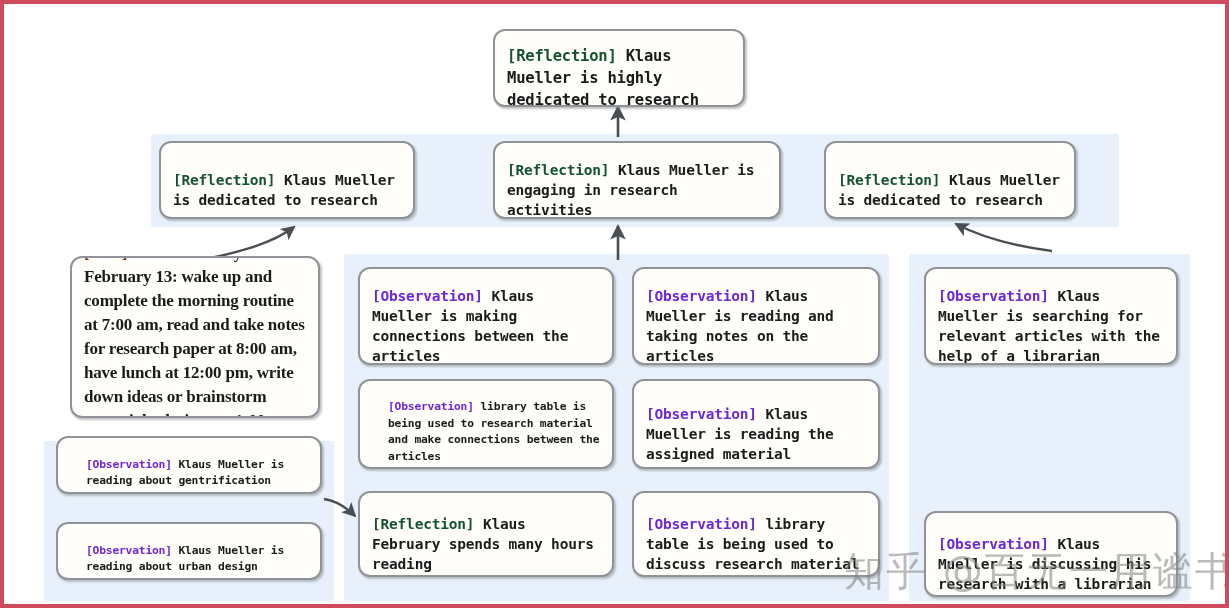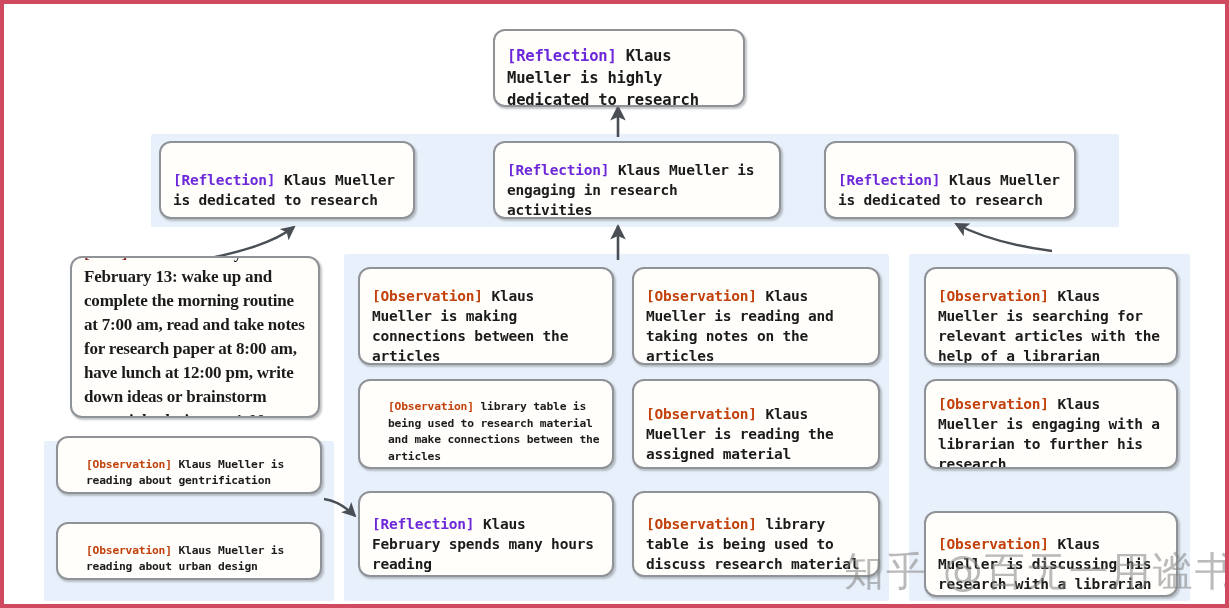--- a/index.html
+++ b/index.html
@@ -35,22 +35,22 @@
   }
   .node .txt {
     padding: 0 12px;
     font-family: "DejaVu Sans Mono", "Liberation Mono", monospace;
     font-weight: bold;
     color: #1b1b1b;
     line-height: 1.40;
     letter-spacing: -0.2px;
     white-space: pre-line;
   }
-  .tag-reflection { color: #6d28d9; }
-  .tag-observation { color: #c2410c; }
+  .tag-reflection { color: #14532d; }
+  .tag-observation { color: #6d28d9; }
   .tag-plan { color: #8d2b2b; }
 
   .fs15 .txt { font-size: 15.5px; }
   .fs14 .txt { font-size: 14.5px; }
   .fs12 .txt { font-size: 17px; line-height: 1.42; font-family: Liberation Serif, serif; }
   .fs11 .txt { font-size: 11.3px; line-height: 1.47; margin-left: 16px; }
 
   svg.arrows {
     position: absolute;
     left: 0; top: 0;
@@ -168,25 +168,20 @@
     <div class="txt">
       <span class="tag-observation">[Observation]</span><span> library table is being used to discuss research material</span>
     </div>
   </div>
 
   <div class="node fs14" style="left:920px; top:263px; width:254px; height:98px;">
     <div class="txt">
       <span class="tag-observation">[Observation]</span><span> Klaus Mueller is searching for relevant articles with the help of a librarian</span>
     </div>
   </div>
-  <div class="node fs14" style="left:920px; top:375px; width:254px; height:90px;">
-    <div class="txt">
-      <span class="tag-observation">[Observation]</span><span> Klaus Mueller is engaging with a librarian to further his research</span>
-    </div>
-  </div>
   <div class="node fs14" style="left:920px; top:487px; width:254px; height:86px;margin-top:20px;">
     <div class="txt">
       <span class="tag-observation">[Observation]</span><span> Klaus Mueller is discussing his research with a librarian</span>
     </div>
   </div>
 
   <div id="watermark">知乎 @百无一用谧书生</div>
 
 </div>
 

